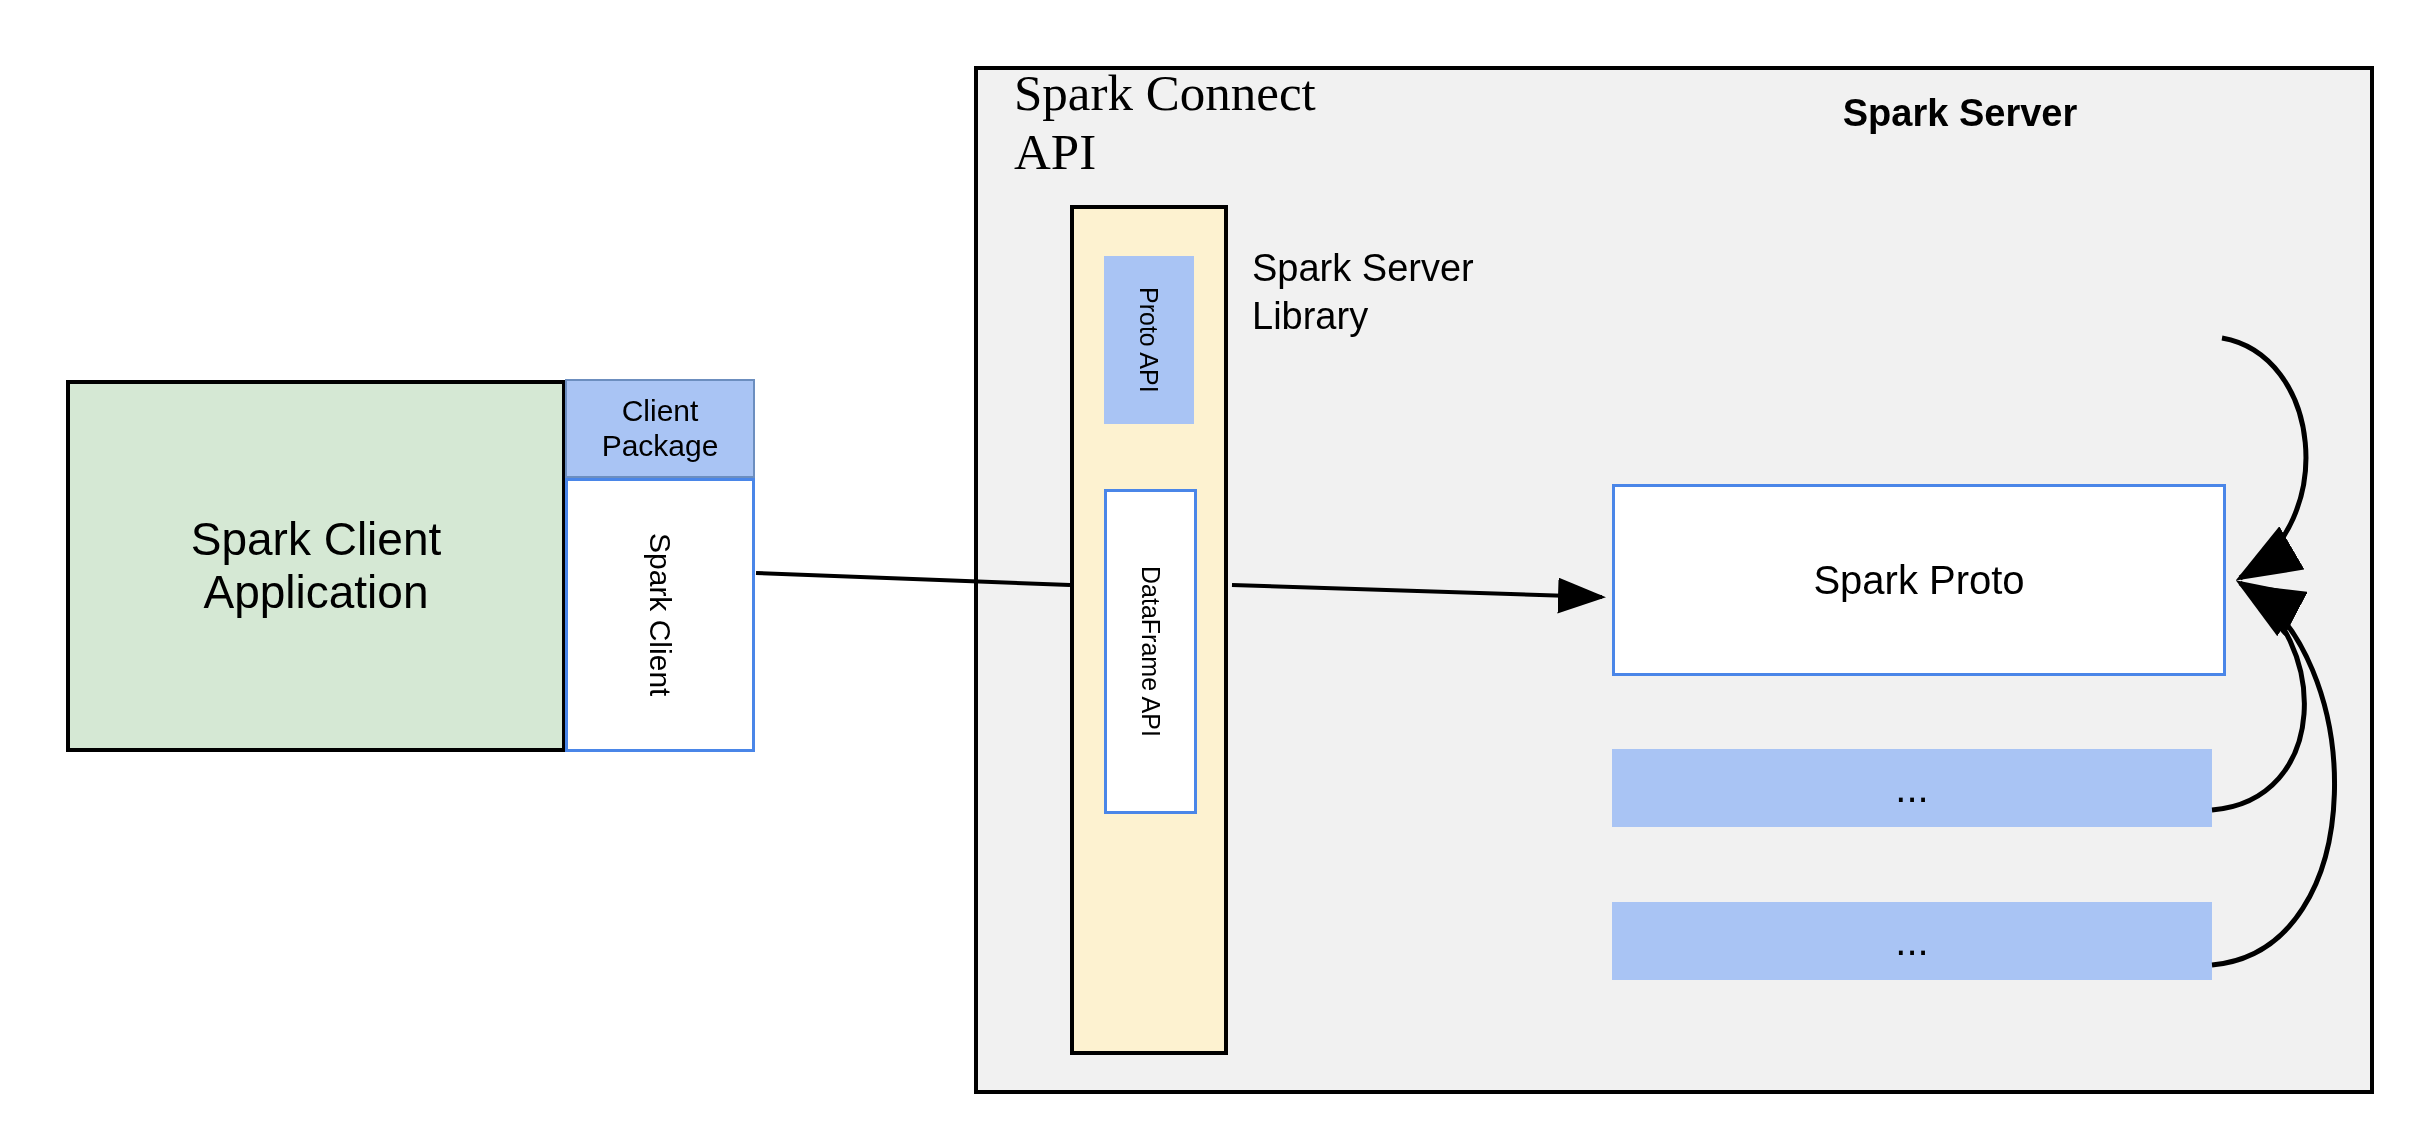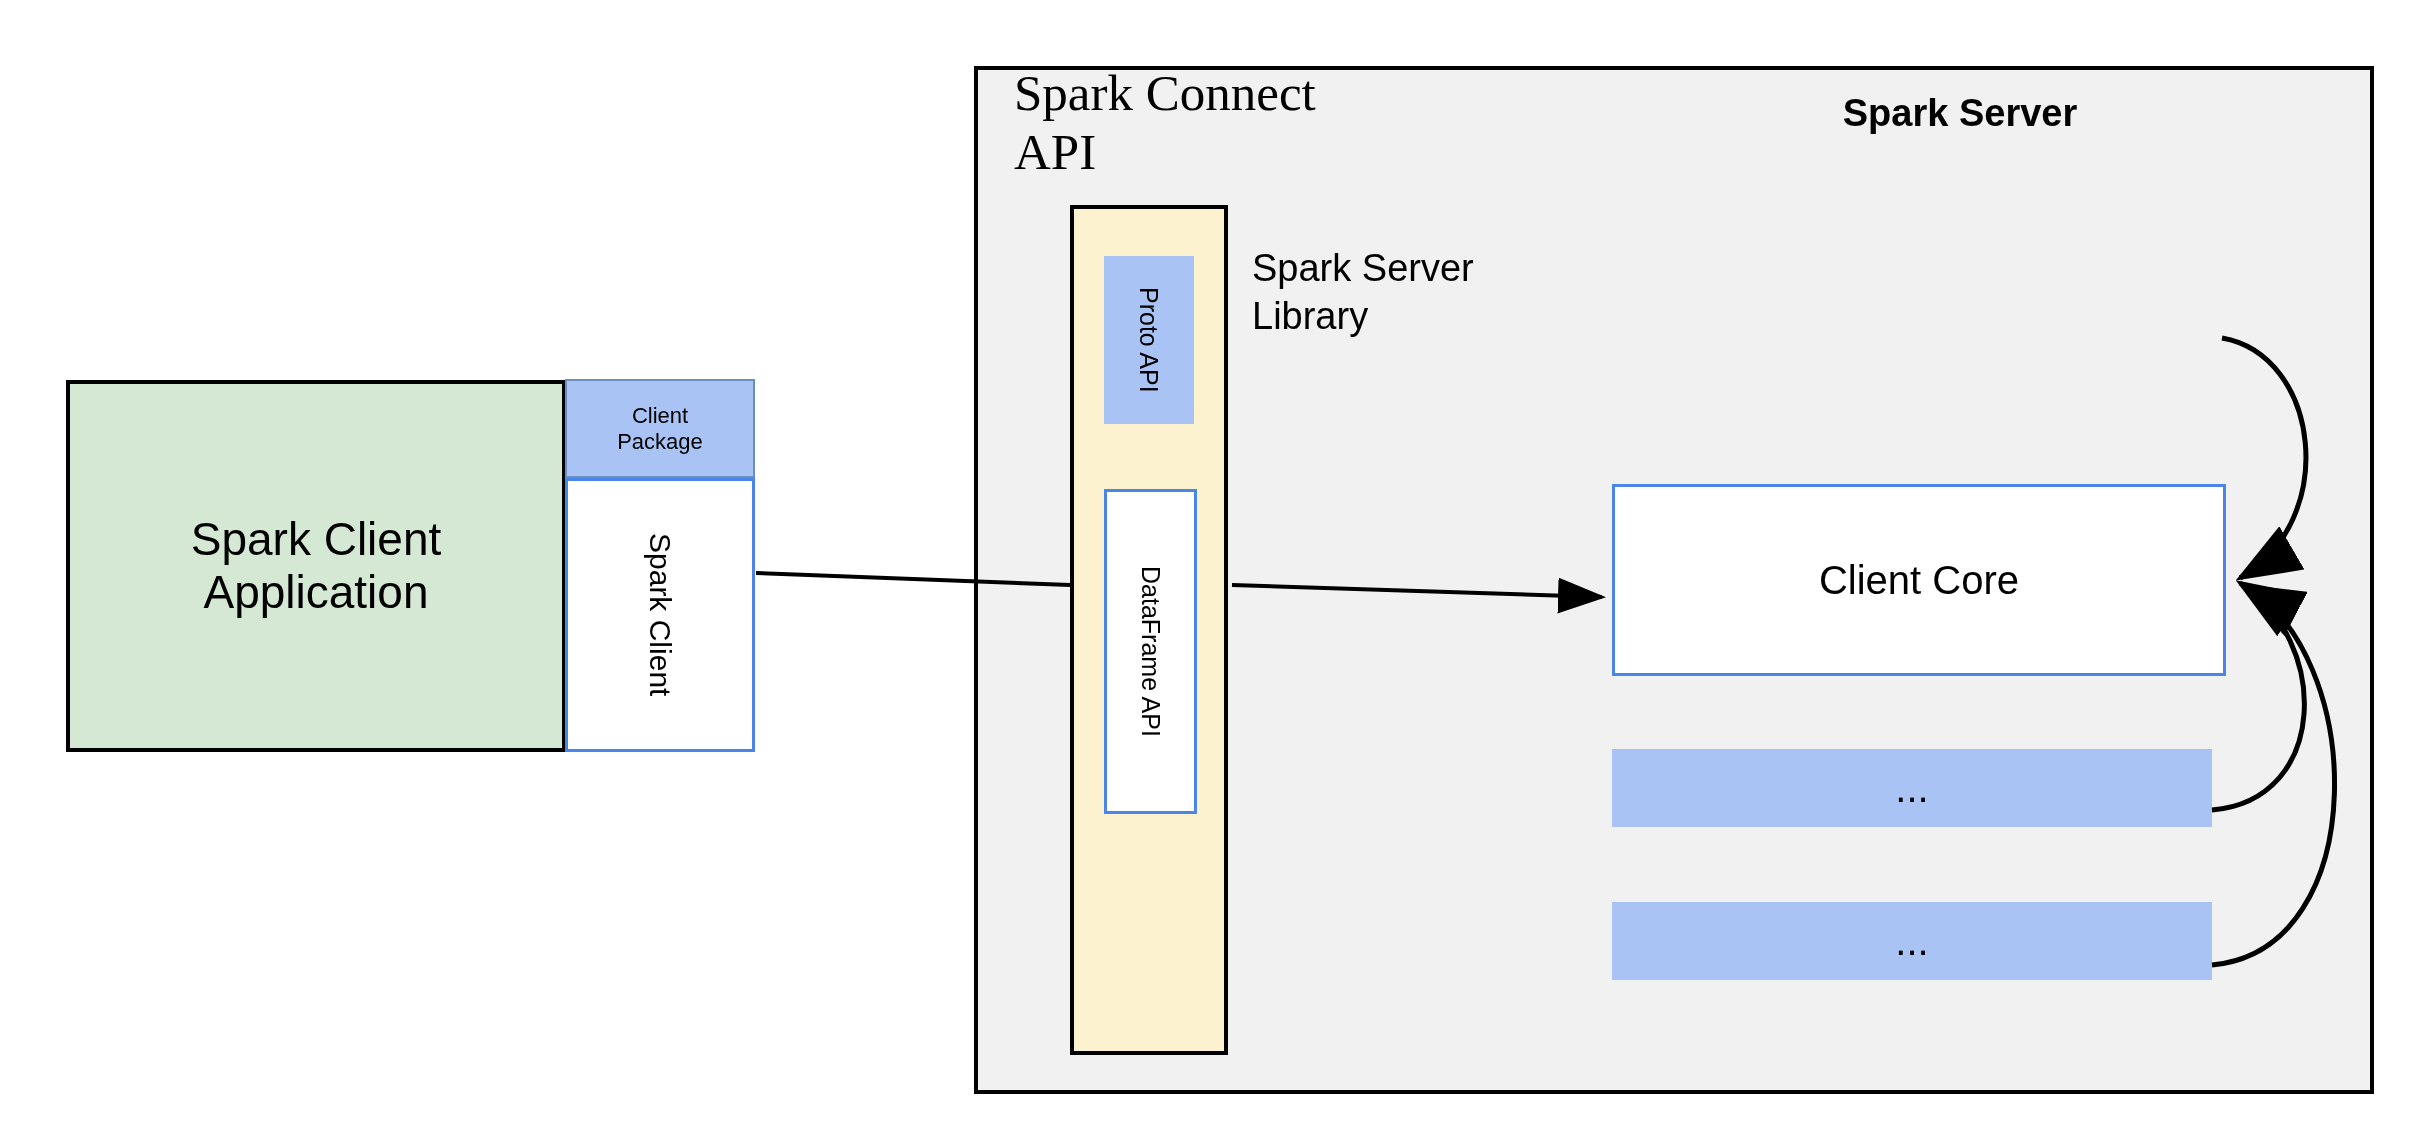--- a/index.html
+++ b/index.html
@@ -43,21 +43,21 @@
     white-space: pre-line;
   }
 
   #client-package-box {
     left: 565px;
     top: 379px;
     width: 190px;
     height: 99px;
     background: #a9c4f4;
     border: 2px solid #6c8ebf;
-    font-size: 22px;
+    font-size: 30px;
     z-index: 3;
     align-items: center;
   }
   #client-package-label { white-space: pre-line; }
 
   #spark-client-box {
     left: 565px;
     top: 478px;
     width: 190px;
     height: 274px;
@@ -234,21 +234,21 @@
   <div class="box" id="spark-connect-api-label">Spark Connect
 API</div>
 
   <div class="box" id="spark-server-title">Spark Server</div>
 
   <div class="box" id="spark-server-library-label">Spark Server
 Library</div>
 
 
   <div class="box" id="spark-core-box">
-    <span>Client Core</span>
+    <span>Spark Proto</span>
   </div>
 
   <div class="box" id="ellipsis-box-1">
     <span>...</span>
   </div>
 
   <div class="box" id="ellipsis-box-2">
     <span>...</span>
   </div>
 

